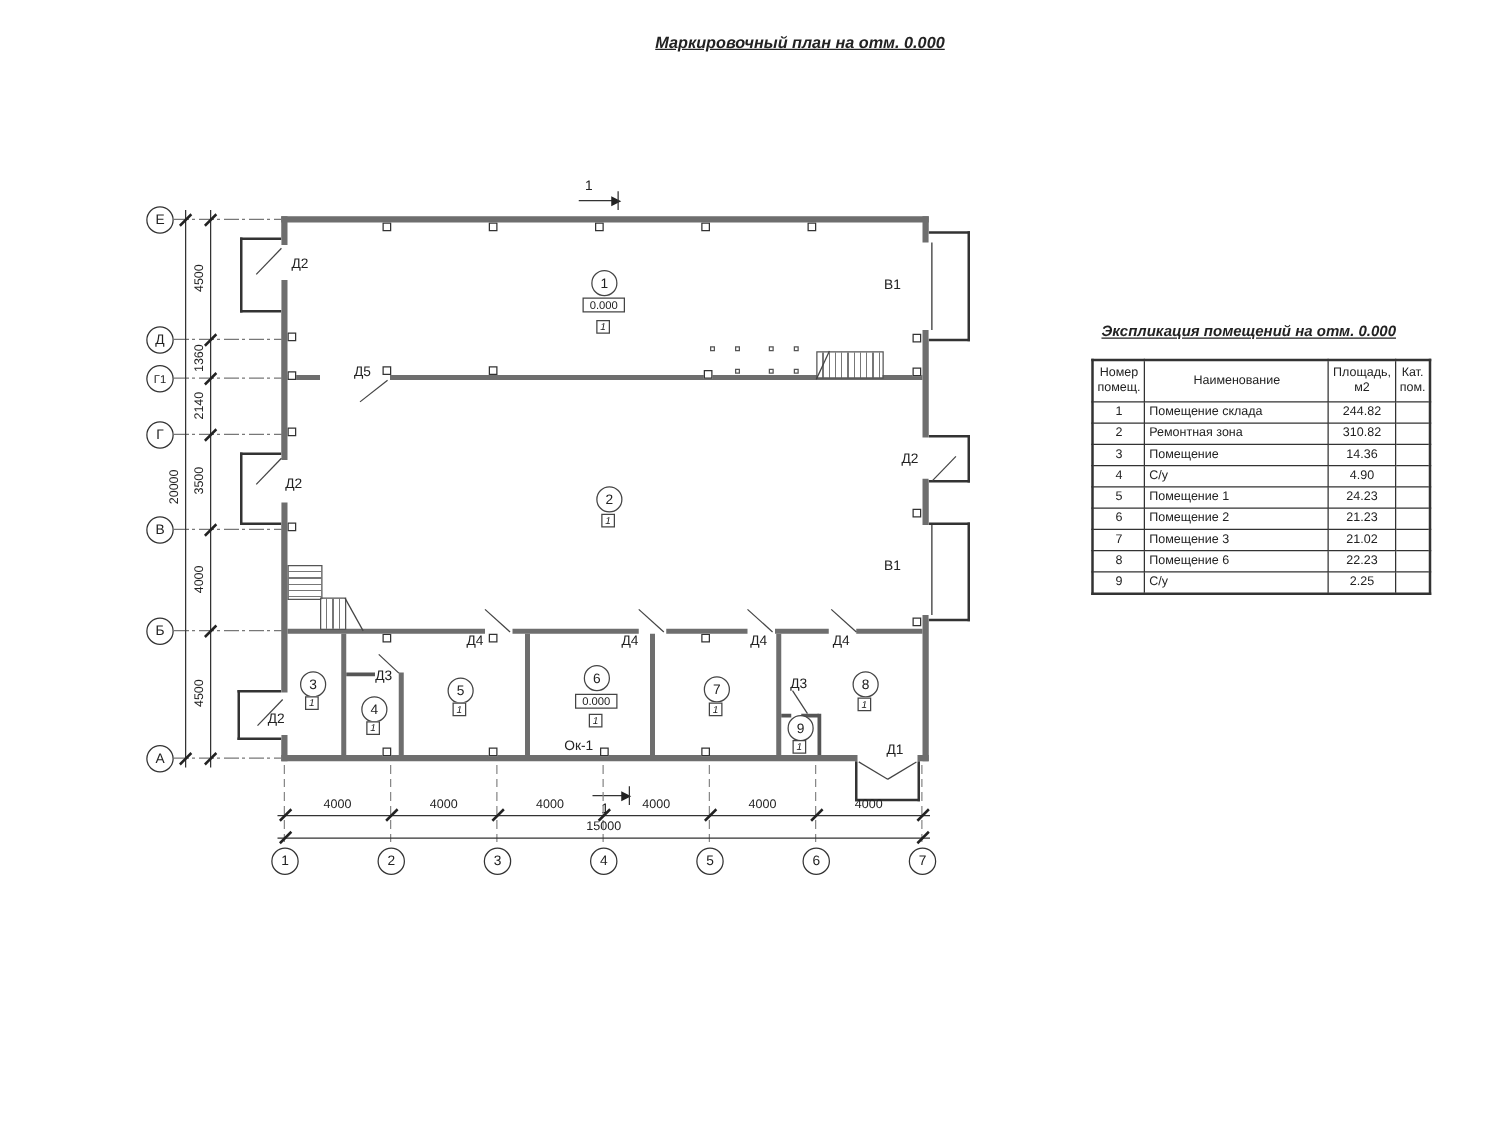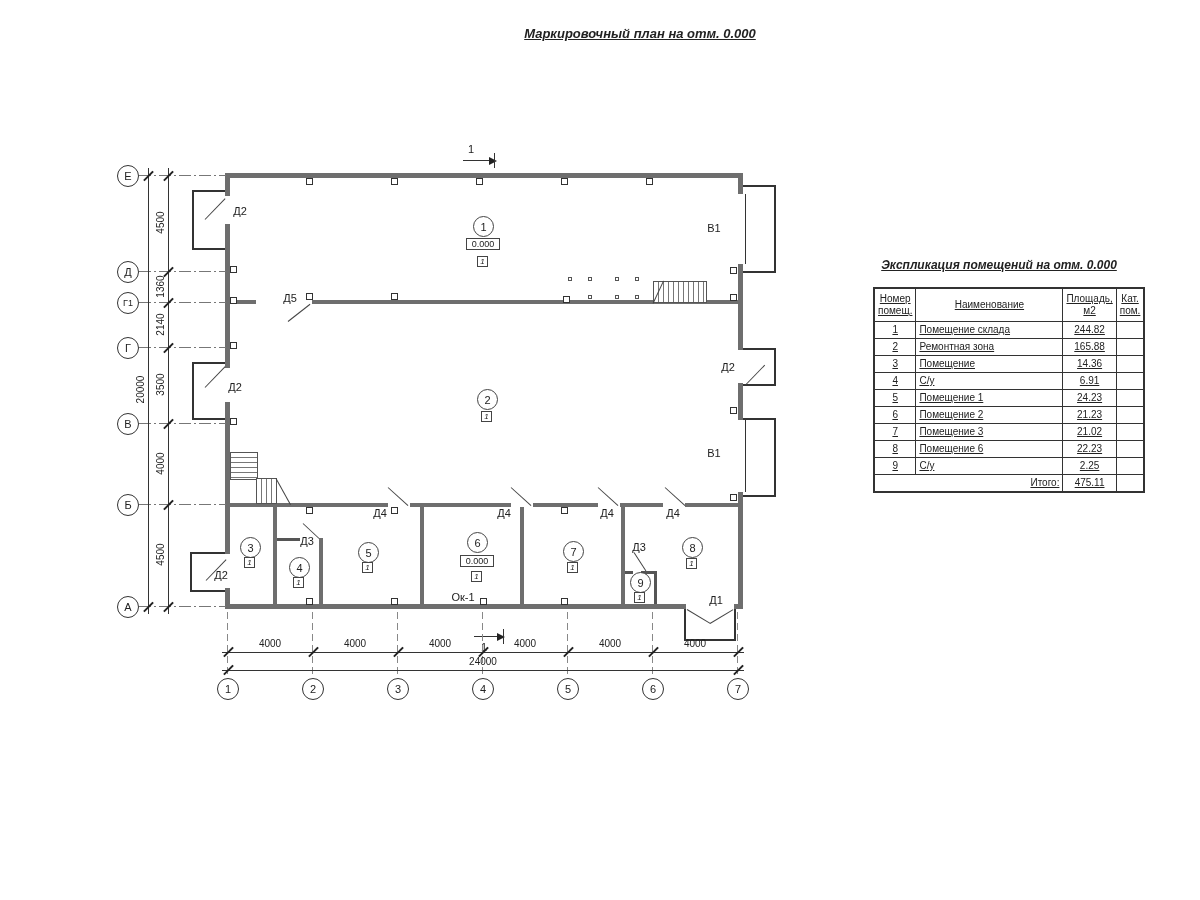--- a/index.html
+++ b/index.html
@@ -40,21 +40,21 @@
   .dot{position:absolute;width:4px;height:4px;border:1px solid #555;background:#fff;box-sizing:border-box;}
   .stairs-h{position:absolute;border:1px solid #555;box-sizing:border-box;
     background:repeating-linear-gradient(180deg,#fff 0,#fff 4px,#777 4px,#777 5px);}
   .stairs-v{position:absolute;border:1px solid #555;box-sizing:border-box;
     background:repeating-linear-gradient(90deg,#fff 0,#fff 4px,#777 4px,#777 5px);}
   .arrow-r{position:absolute;width:0;height:0;border-left:8px solid #222;border-top:4px solid transparent;border-bottom:4px solid transparent;}
   .sec-label{position:absolute;font-size:11px;}
   
   .expl{position:absolute;border-collapse:collapse;font-size:10px;color:#222;background:#fff;}
   .expl th,.expl td{border:1px solid #333;padding:1px 3px;line-height:1.2;}
-  .expl{border:2px solid #333;text-decoration:underline;}
+  .expl{border:2px solid #333;}
   .expl th{font-weight:normal;text-align:center;height:30px;}
   .expl td{height:14px;}
   .c{text-align:center;}
   .l{text-align:left;padding-left:7px;}
   .r{text-align:right;padding-right:5px;}
 </style>
 </head>
 <body>
 
 <div class="screen">
@@ -264,21 +264,21 @@
   <div class="tick" style="left:732px;top:651px;"></div>
   <div class="tick" style="left:222px;top:669px;"></div>
   <div class="tick" style="left:732px;top:669px;"></div>
 
   <div class="dim-h" style="left:250px;top:638px;">4000</div>
   <div class="dim-h" style="left:335px;top:638px;">4000</div>
   <div class="dim-h" style="left:420px;top:638px;">4000</div>
   <div class="dim-h" style="left:505px;top:638px;">4000</div>
   <div class="dim-h" style="left:590px;top:638px;">4000</div>
   <div class="dim-h" style="left:675px;top:638px;">4000</div>
-  <div class="dim-h" style="left:458px;top:656px;width:50px;">24000</div>
+  <div class="dim-h" style="left:458px;top:656px;width:50px;">15000</div>
 
   <div class="axis-circle" style="left:217px;top:678px;">1</div>
   <div class="axis-circle" style="left:302px;top:678px;">2</div>
   <div class="axis-circle" style="left:387px;top:678px;">3</div>
   <div class="axis-circle" style="left:472px;top:678px;">4</div>
   <div class="axis-circle" style="left:557px;top:678px;">5</div>
   <div class="axis-circle" style="left:642px;top:678px;">6</div>
   <div class="axis-circle" style="left:727px;top:678px;">7</div>
 
   <div class="abs tbl-title" style="left:873px;top:258px;width:252px;">Экспликация помещений на отм. 0.000</div>
@@ -301,33 +301,33 @@
     <tbody>
       <tr>
         <td class="c">1</td>
         <td class="l">Помещение склада</td>
         <td class="c">244.82</td>
         <td></td>
       </tr>
       <tr>
         <td class="c">2</td>
         <td class="l">Ремонтная зона</td>
-        <td class="c">165.88</td>
+        <td class="c">310.82</td>
         <td></td>
       </tr>
       <tr>
         <td class="c">3</td>
         <td class="l">Помещение</td>
         <td class="c">14.36</td>
         <td></td>
       </tr>
       <tr>
         <td class="c">4</td>
         <td class="l">С/у</td>
-        <td class="c">6.91</td>
+        <td class="c">4.90</td>
         <td></td>
       </tr>
       <tr>
         <td class="c">5</td>
         <td class="l">Помещение 1</td>
         <td class="c">24.23</td>
         <td></td>
       </tr>
       <tr>
         <td class="c">6</td>
@@ -346,21 +346,16 @@
         <td class="l">Помещение 6</td>
         <td class="c">22.23</td>
         <td></td>
       </tr>
       <tr>
         <td class="c">9</td>
         <td class="l">С/у</td>
         <td class="c">2.25</td>
         <td></td>
       </tr>
-      <tr>
-        <td class="r" colspan="2">Итого:</td>
-        <td class="c">475.11</td>
-        <td></td>
-      </tr>
     </tbody>
   </table>
 
 </div>
 
 </body></html>

